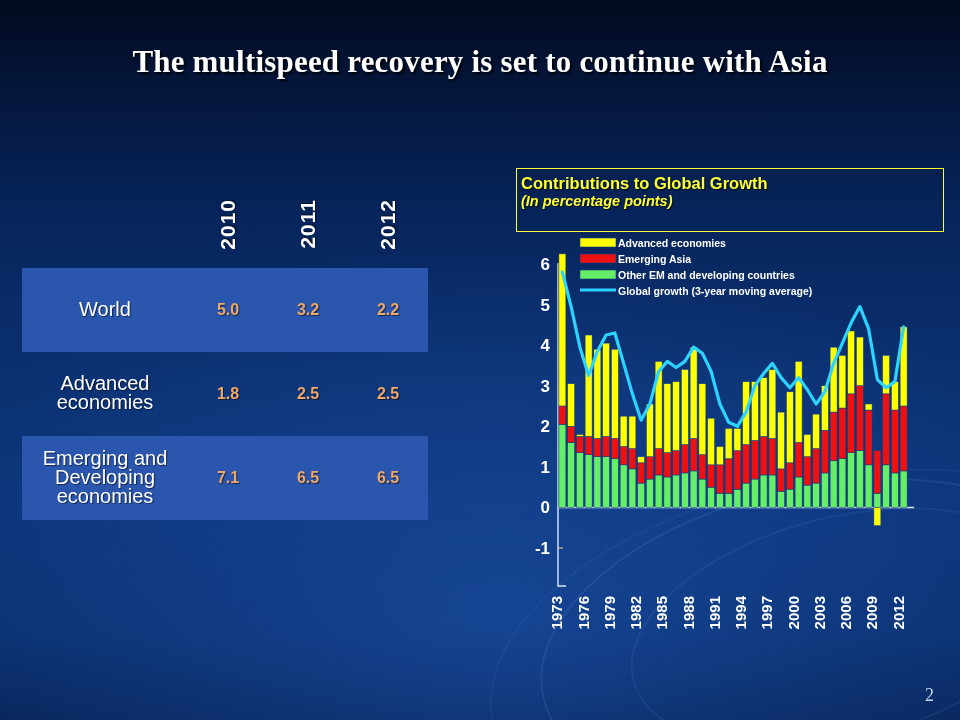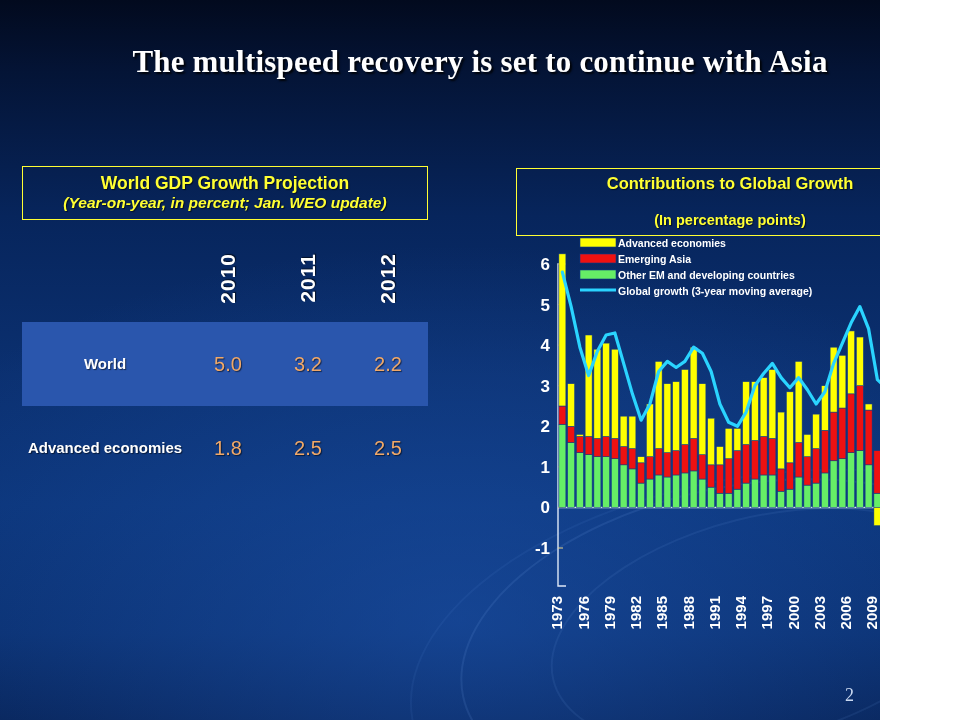--- a/index.html
+++ b/index.html
@@ -5,21 +5,21 @@
   html, body {
     margin: 0;
     padding: 0;
     width: 960px;
     height: 720px;
     overflow: hidden;
     font-family: "Liberation Sans", sans-serif;
   }
   #slide {
     position: relative;
-    width: 880px;
+    width: 960px;
     height: 720px;
     background: #0a2a6b;
     background-image:
       radial-gradient(ellipse 900px 520px at 52% 86%, rgba(30,85,175,0.55) 0%, rgba(30,85,175,0.20) 45%, rgba(10,42,107,0) 72%),
       linear-gradient(to bottom, #020a1e 0%, #041436 10%, #07255c 30%, #0b3070 52%, #0b3478 70%, #0a2f6e 88%, #072255 100%);
     overflow: hidden;
   }
   
   .swoosh {
     position: absolute;
@@ -107,60 +107,59 @@
   .drow td {
     height: 84px;
     vertical-align: middle;
     text-align: center;
     border-bottom: 1.5px solid #e8eef8;
   }
   .drow td.vsep { border-left: 1.5px solid #e8eef8; }
   .drow.alt td.fill { background: #2a56ad; }
   .rowlabel {
     color: #ffffff;
-    font-size: 15px;
-    font-weight: bold;
+    font-size: 20px;
+    font-weight: normal;
     line-height: 17px;
     text-shadow: 1px 1px 1px rgba(0,0,0,0.55);
   }
   .val {
     color: #f0a868;
-    font-size: 20px;
-    font-weight: normal;
+    font-size: 16px;
+    font-weight: bold;
     text-shadow: 1px 1px 1px rgba(0,0,0,0.55);
     margin-top: 28px;
   }
   .tail-row td { height: 16px; }
 
   
   #right-panel {
     position: absolute;
     left: 516px;
     top: 168px;
     width: 428px;
   }
   #chart-title-box {
     border: 1.5px solid #ffff33;
-    padding: 5px 4px 6px 4px;
-    text-align: center;
+    padding: 5px 4px 21px 4px;
   }
   #chart-title-box .t1 {
     color: #ffff33;
     font-weight: bold;
     font-size: 16.5px;
     line-height: 19px;
     text-shadow: 1px 1px 1px rgba(0,0,0,0.6);
   }
   #chart-title-box .t2 {
     color: #ffff33;
     font-weight: bold;
+    font-style: italic;
     font-size: 14.5px;
     line-height: 17px;
     text-shadow: 1px 1px 1px rgba(0,0,0,0.6);
-    margin-top: 19px;
   }
   #chart-area {
     position: absolute;
     left: 0px;
     top: 62px;
     width: 428px;
     height: 430px;
   }
   #chart-svg { display: block; }
   .legend-text {
@@ -199,24 +198,20 @@
 
   <div class="swoosh sw1"></div>
   <div class="swoosh sw2"></div>
   <div class="swoosh sw3"></div>
 
   <div id="title">
     <div>The multispeed recovery is set to continue with Asia</div>
   </div>
 
   <div id="left-panel">
-    <div id="table-title-box">
-      <div class="t1">World GDP Growth Projection</div>
-      <div class="t2">(Year-on-year, in percent; Jan. WEO update)</div>
-    </div>
 
     <table id="gdp-table">
       <colgroup>
         <col class="c0">
           <col class="cv">
           <col class="cv">
           <col class="cv">
       </colgroup>
       <tbody>
         <tr class="hrow">
@@ -255,20 +250,34 @@
             <span class="val">1.8</span>
           </td>
           <td class="vsep">
             <span class="val">2.5</span>
           </td>
           <td class="vsep">
             <span class="val">2.5</span>
           </td>
         </tr>
 
+        <tr class="drow alt">
+          <td class="fill">
+            <span class="rowlabel">Emerging and Developing economies</span>
+          </td>
+          <td class="fill vsep">
+            <span class="val">7.1</span>
+          </td>
+          <td class="fill vsep">
+            <span class="val">6.5</span>
+          </td>
+          <td class="fill vsep">
+            <span class="val">6.5</span>
+          </td>
+        </tr>
 
 
         <tr class="tail-row">
           <td></td>
           <td class="vsep"></td>
           <td class="vsep"></td>
           <td class="vsep"></td>
         </tr>
       </tbody>
     </table>

